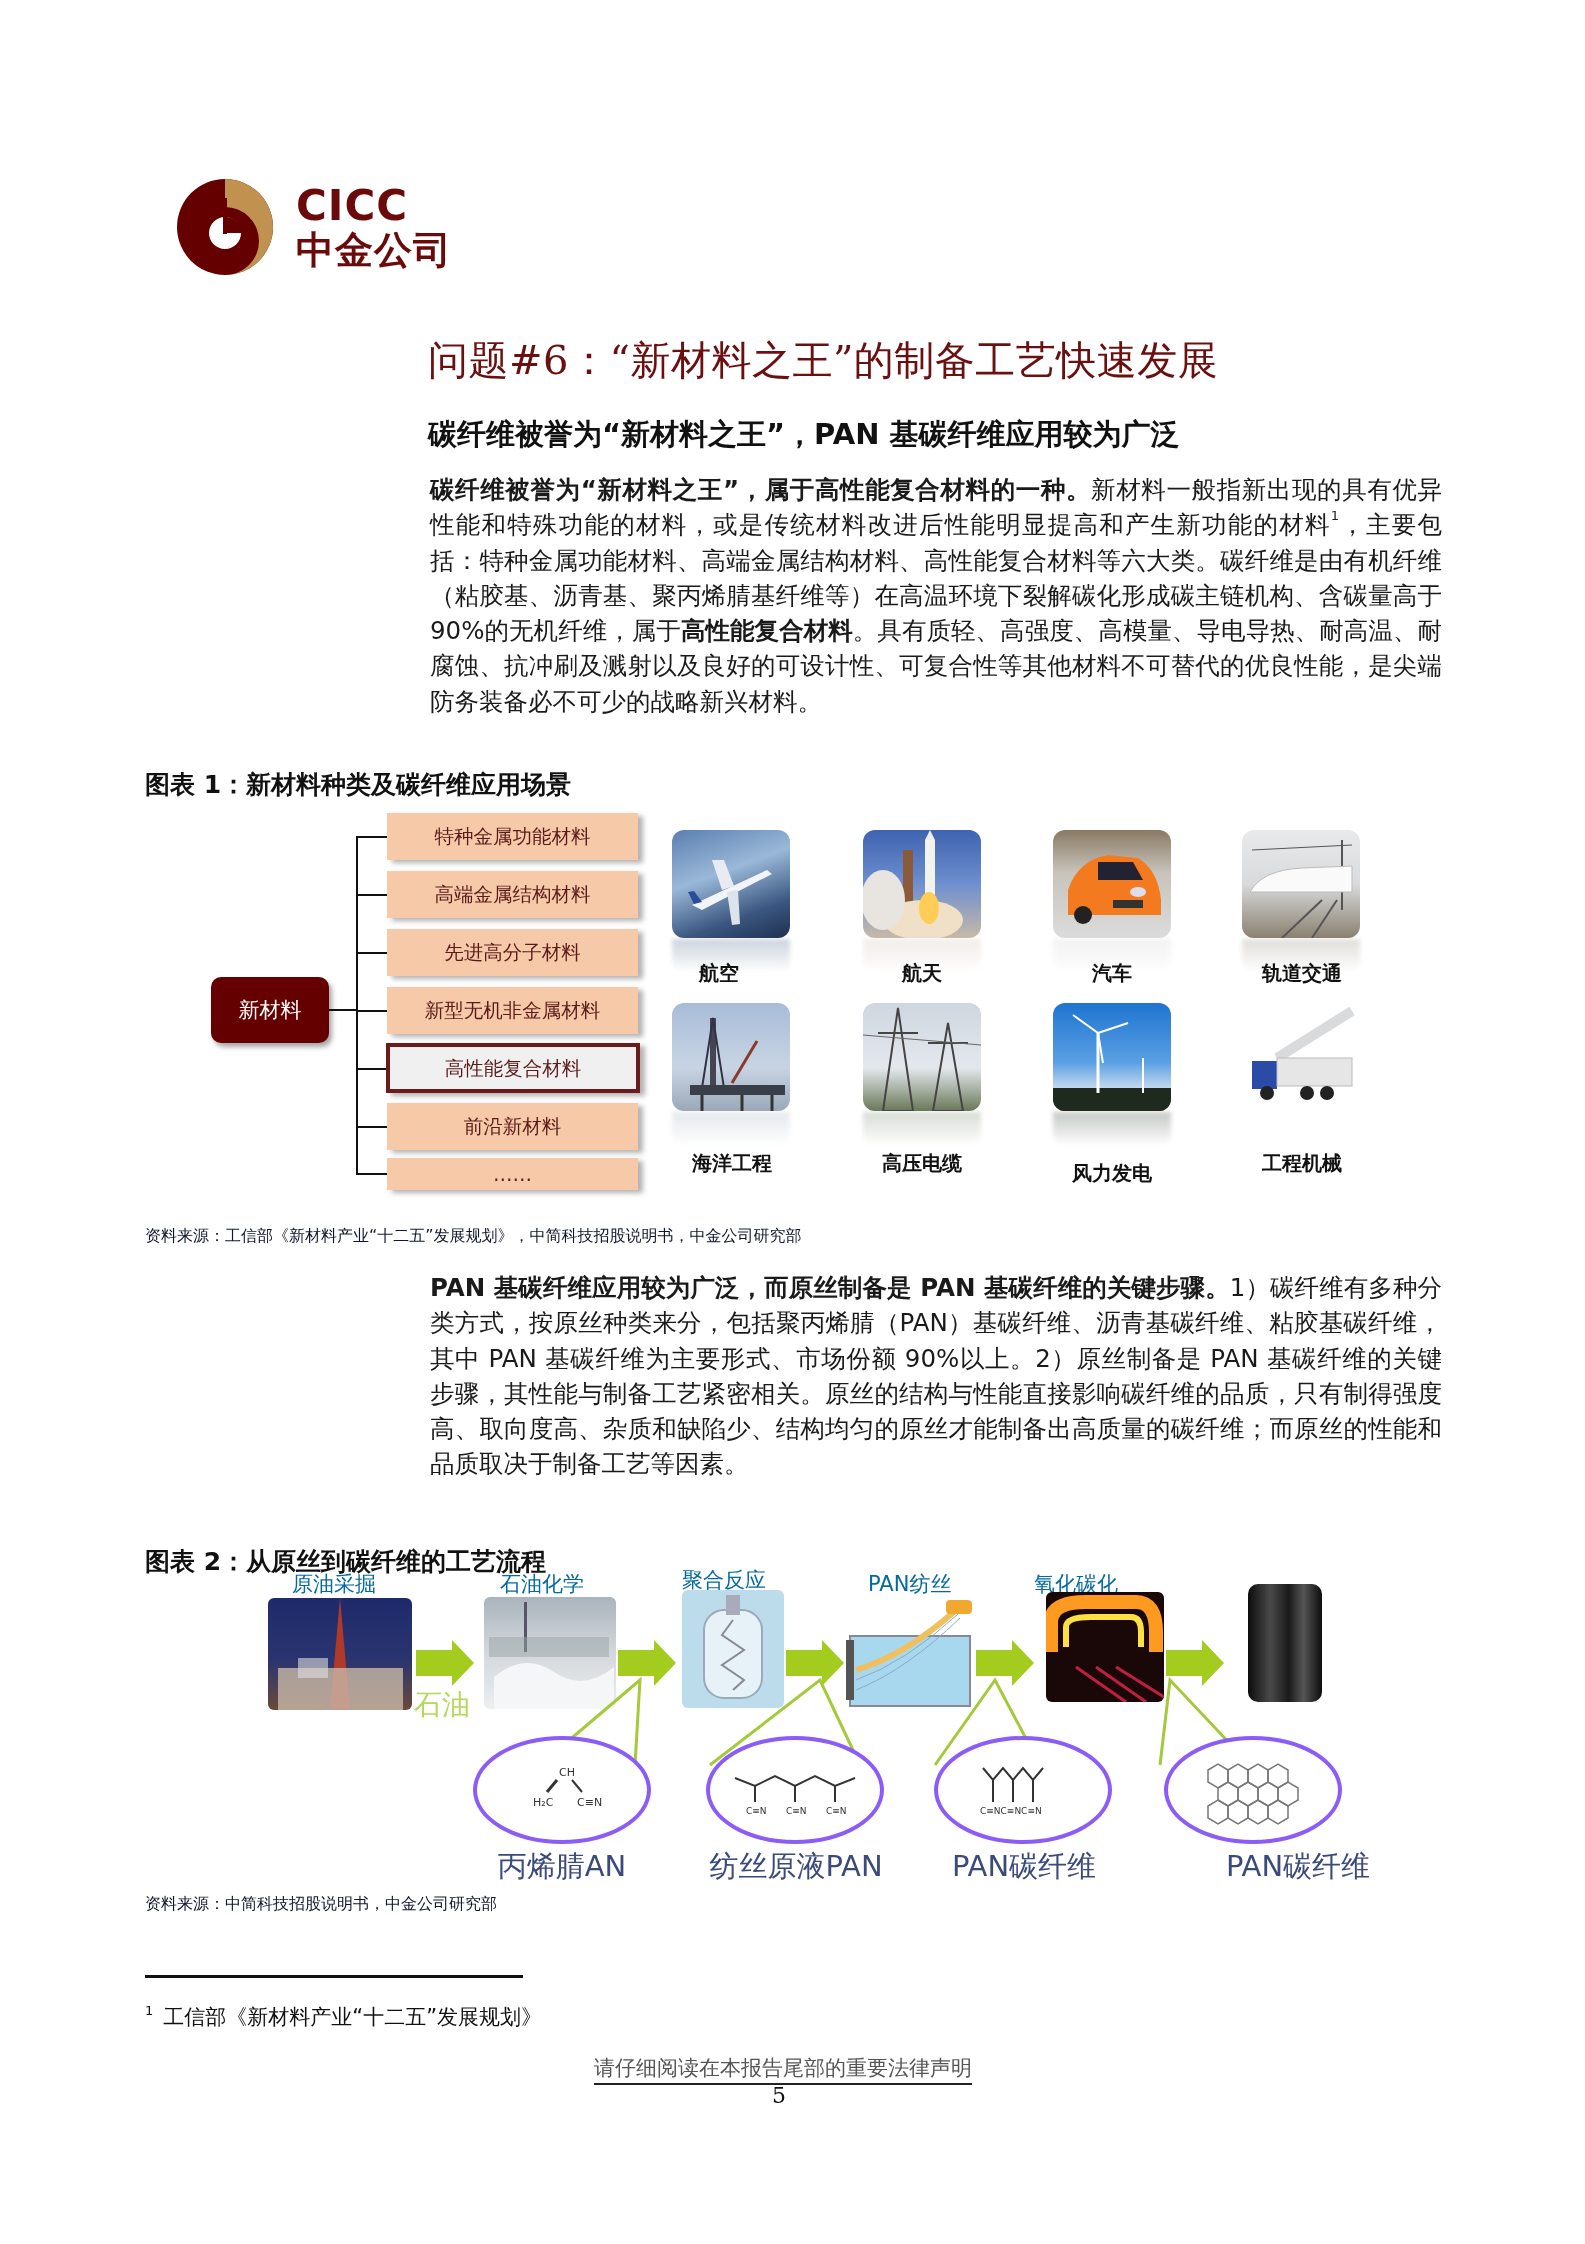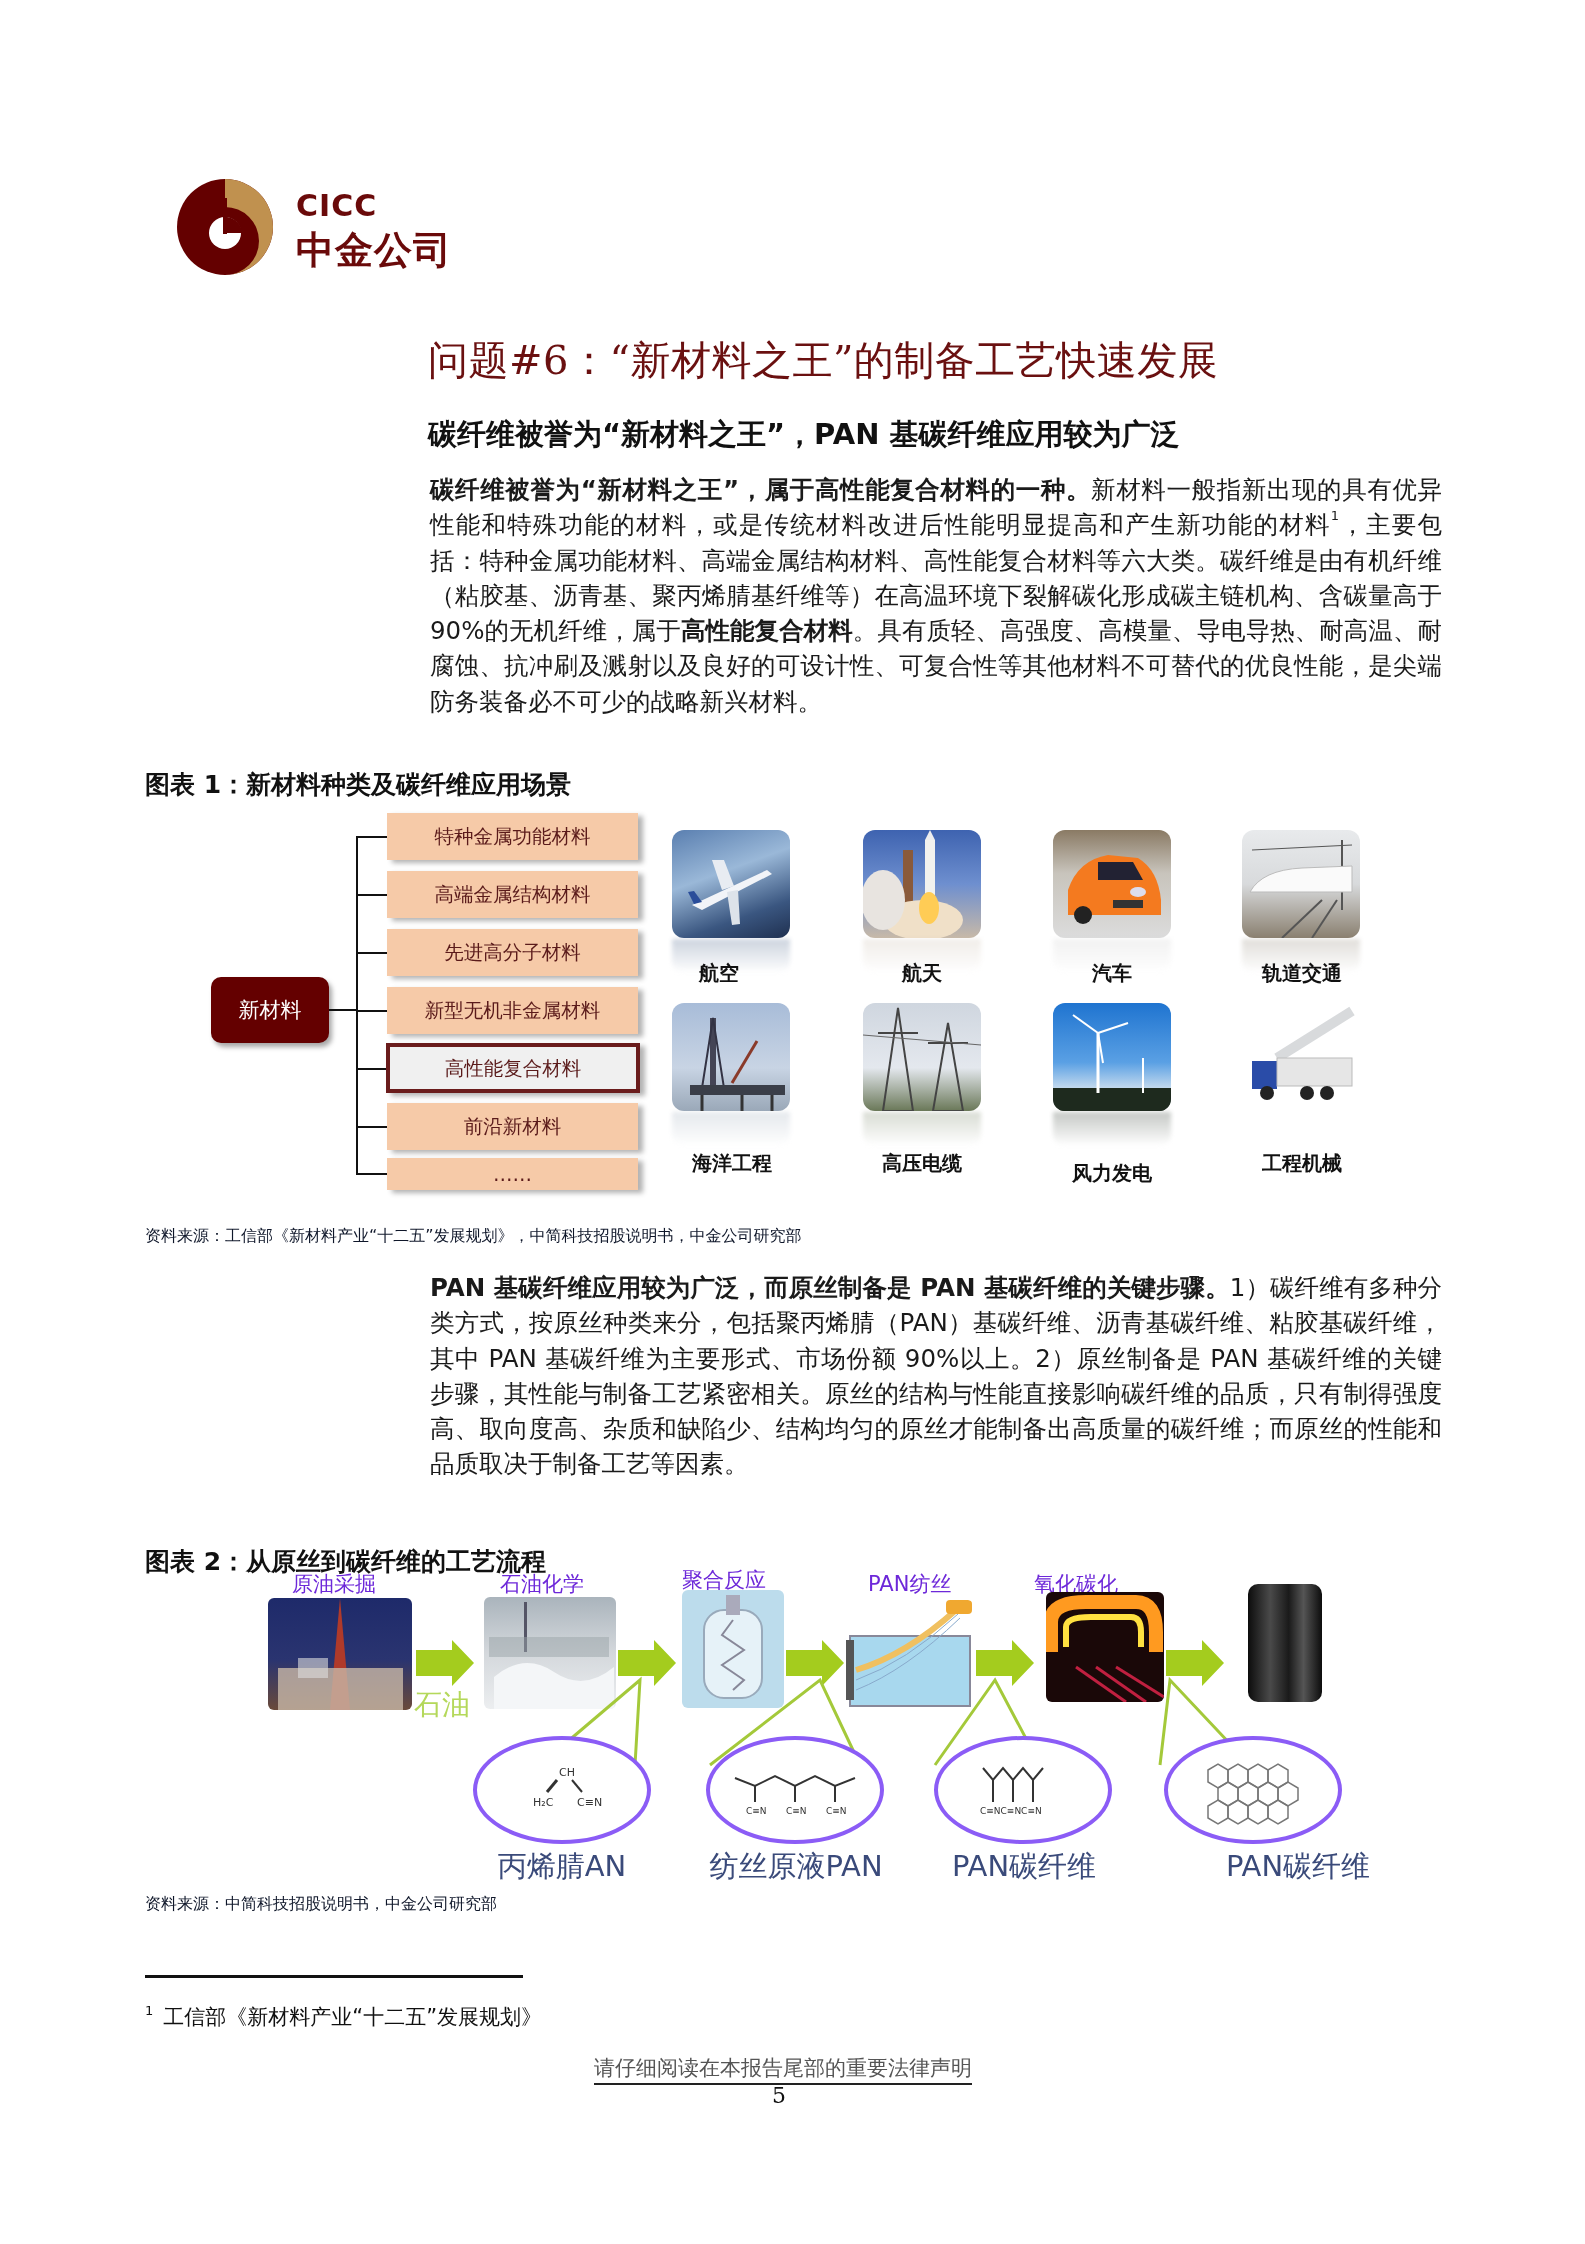--- a/index.html
+++ b/index.html
@@ -3,21 +3,21 @@
 <meta charset="utf-8">
 <style>
   html, body { margin: 0; padding: 0; background: #ffffff; }
   body { width: 1585px; height: 2244px; position: relative; overflow: hidden;
          font-family: "DejaVu Sans", "Liberation Sans", sans-serif; color: #111; }
   .abs { position: absolute; }
 
   
   .logo-mark { left: 176px; top: 178px; width: 98px; height: 98px; }
   .logo-en { left: 296px; top: 184px; font-family: "DejaVu Sans", sans-serif; font-weight: bold;
-             font-size: 30px; color: #6a0a0a; letter-spacing: 1px; line-height: 44px; }
+             font-size: 42px; color: #6a0a0a; letter-spacing: 1px; line-height: 44px; }
   .logo-cn { left: 296px; top: 228px; font-family: "DejaVu Sans", sans-serif; font-weight: bold;
              font-size: 38px; color: #6a0a0a; letter-spacing: 1px; line-height: 44px; }
 
   
   .h1 { left: 428px; top: 334px; font-family: "DejaVu Serif", serif; font-size: 40px; color: #6a1010;
         line-height: 52px; white-space: nowrap; letter-spacing: 0.5px; }
   .h2 { left: 428px; top: 414px; font-family: "DejaVu Sans", sans-serif; font-weight: bold; font-size: 29px;
         color: #111; line-height: 40px; white-space: nowrap; }
 
   .para { left: 430px; width: 1012px; font-size: 24.5px; line-height: 35.3px; color: #1a1a1a;
@@ -38,21 +38,21 @@
              display: flex; align-items: center; justify-content: center;
              box-shadow: 5px 3px 5px rgba(0,0,0,0.3); white-space: nowrap; }
   .cat-box.hl { background: #f0f0f0; border: 4px solid #6a1c1c; box-sizing: border-box; left: 386px; width: 254px; height: 50px; }
 
   
   .tile { width: 118px; height: 108px; border-radius: 12px; overflow: hidden; }
   .tile-label { font-size: 20px; font-weight: bold; color: #111; white-space: nowrap; text-align: center; width: 130px; }
   .reflect { width: 118px; height: 34px; opacity: 0.25; filter: blur(2px); border-radius: 0 0 12px 12px; }
 
   
-  .step-label { font-size: 21px; color: #6d28d9; white-space: nowrap; }
+  .step-label { font-size: 21px; color: #0369a1; white-space: nowrap; }
   .step-img { width: 112px; height: 112px; border-radius: 6px; overflow: hidden; }
   .arrow { width: 60px; height: 46px; }
   .ellipse { width: 178px; height: 108px; border: 4px solid #8b5cf6; border-radius: 50%; box-sizing: border-box; background:#fff;text-align:center; }
   .mol-label { font-size: 29px; color: #3a4a7a; white-space: nowrap; text-align: center; width: 200px; }
   .oil-label { font-size: 28px; color: #b4d85a; }
 
   .footnote-rule { left: 145px; top: 1975px; width: 378px; height: 3px; background: #111; }
   .footnote { left: 145px; top: 2003px; font-size: 21px; color: #111; white-space: nowrap; }
   .footnote sup { font-size: 13px; vertical-align: top; margin-right: 10px; }
 

